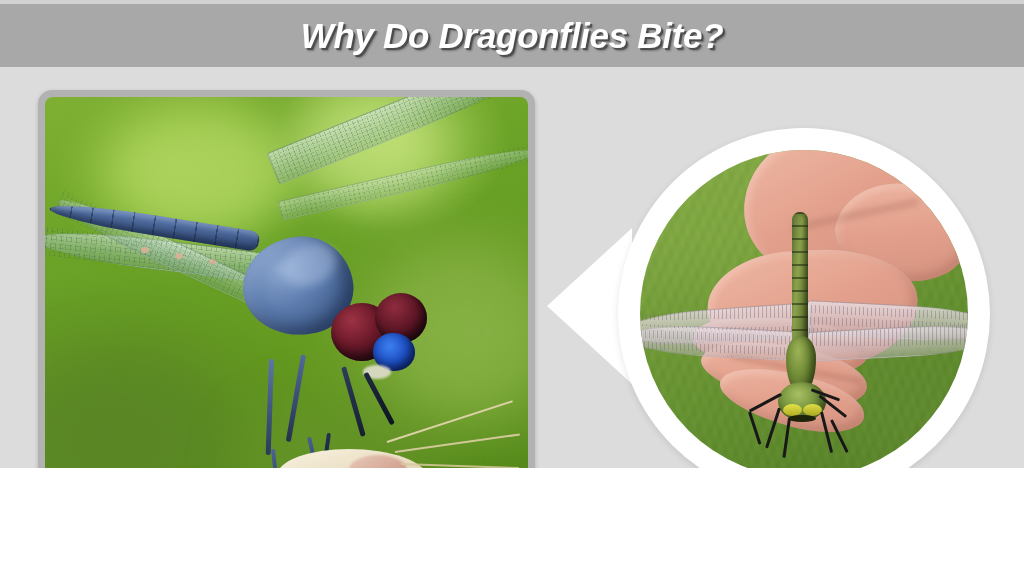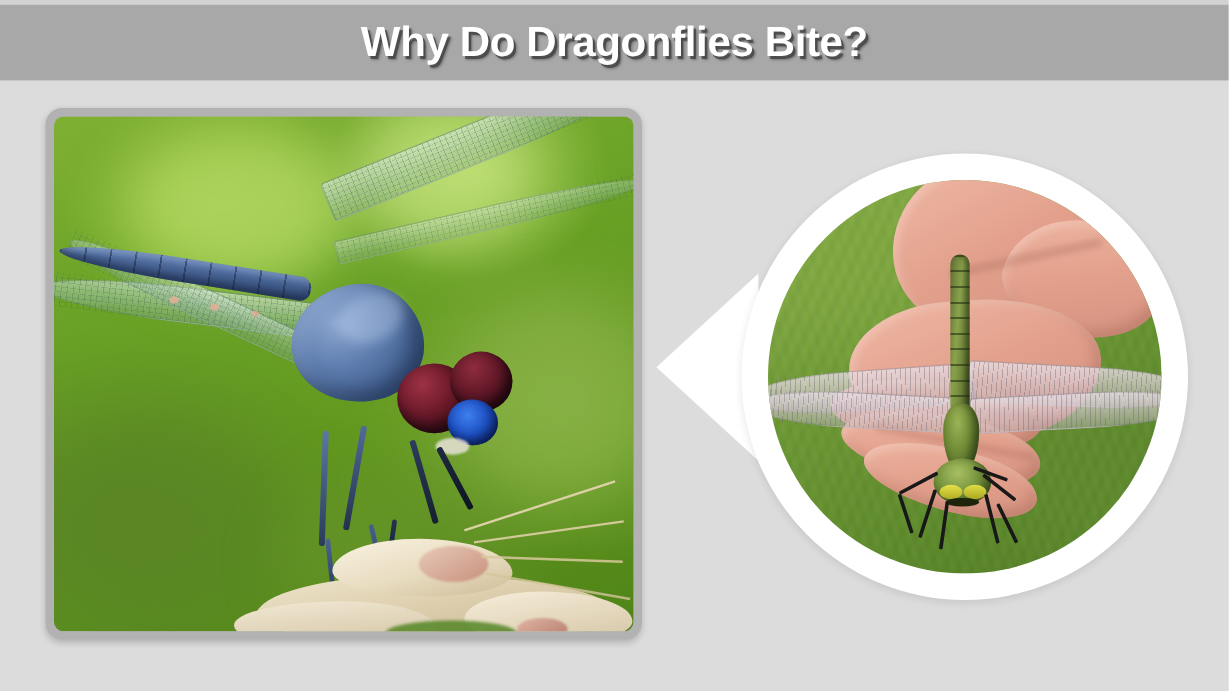--- a/index.html
+++ b/index.html
@@ -6,23 +6,24 @@
   * { margin:0; padding:0; box-sizing:border-box; }
 
   html, body {
     width:1024px; height:576px;
     overflow:hidden;
     font-family:"Liberation Sans", sans-serif;
   }
 
   #stage {
     position:relative;
-    width:1024px; height:576px;
+    width:1024px; height:468px;
     background:#dcdcdc;
     overflow:hidden;
+    font-style:italic;
   }
 
   
   #top-strip {
     position:absolute; left:0; top:0;
     width:1024px; height:4px;
     background:#d2d2d2;
   }
 
   

